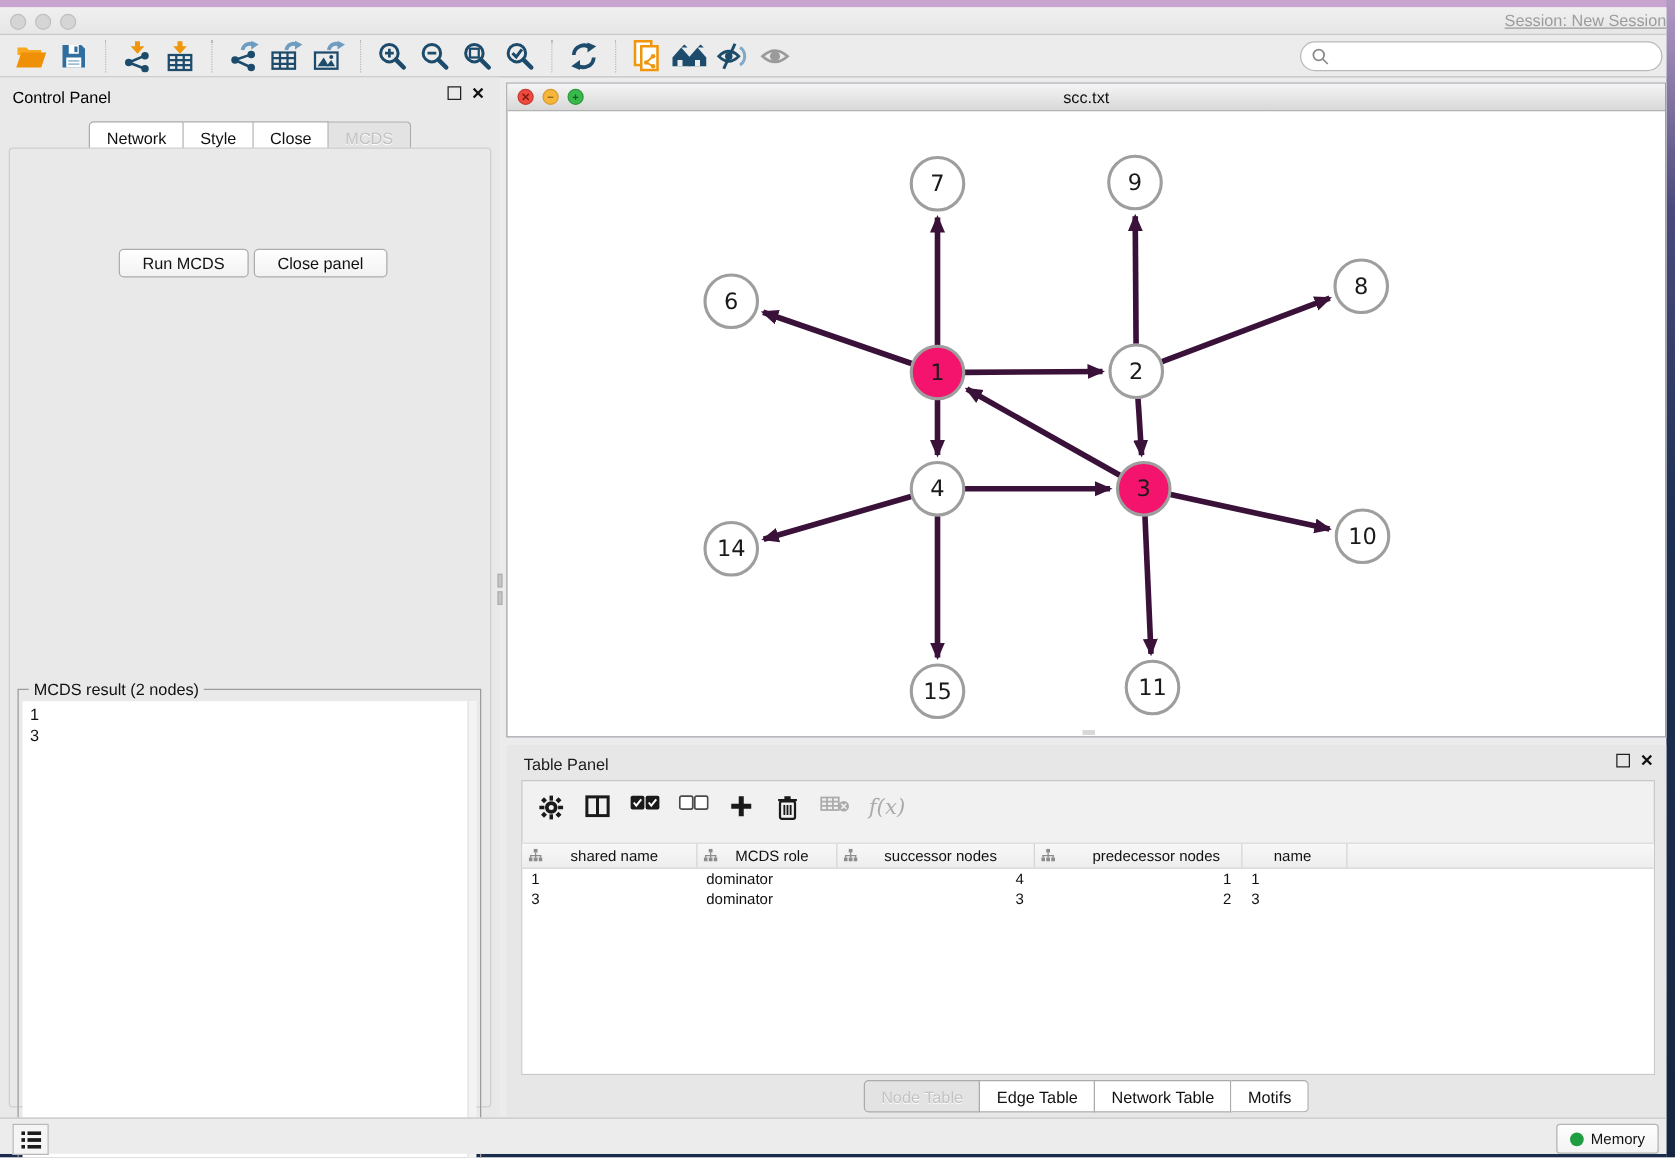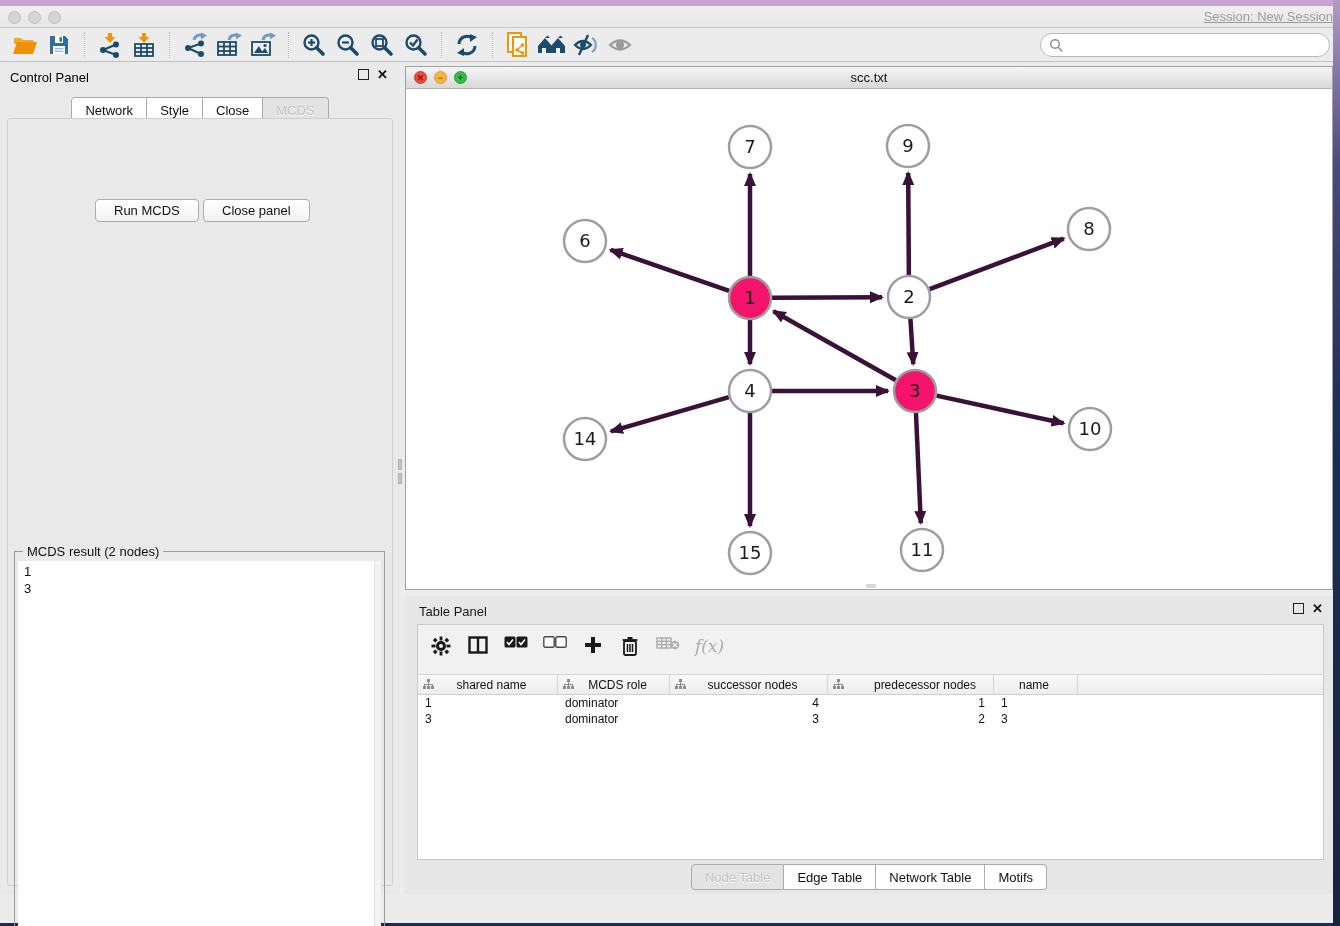--- a/index.html
+++ b/index.html
@@ -543,14 +543,32 @@
       </div>
     </div>
     <div id="tp-tabs">
         <button class="tab-btn disabled-active">Node Table</button>
         <button class="tab-btn">Edge Table</button>
         <button class="tab-btn">Network Table</button>
         <button class="tab-btn">Motifs</button>
       </div>
   </div>
 
+  <div id="statusbar">
+    <div id="list-btn">
+      <svg width="16" height="14" viewBox="0 0 16 14">
+          <g fill="#1a1a1a">
+            <rect x="0" y="0" width="3" height="3"></rect>
+            <rect x="5" y="0" width="11" height="3"></rect>
+            <rect x="0" y="5.5" width="3" height="3"></rect>
+            <rect x="5" y="5.5" width="11" height="3"></rect>
+            <rect x="0" y="11" width="3" height="3"></rect>
+            <rect x="5" y="11" width="11" height="3"></rect>
+          </g>
+        </svg>
+    </div>
+    <div id="memory-btn">
+      <span id="memory-dot"></span>
+      <span>Memory</span>
+    </div>
+  </div>
 
 </div>
 
 </body></html>

